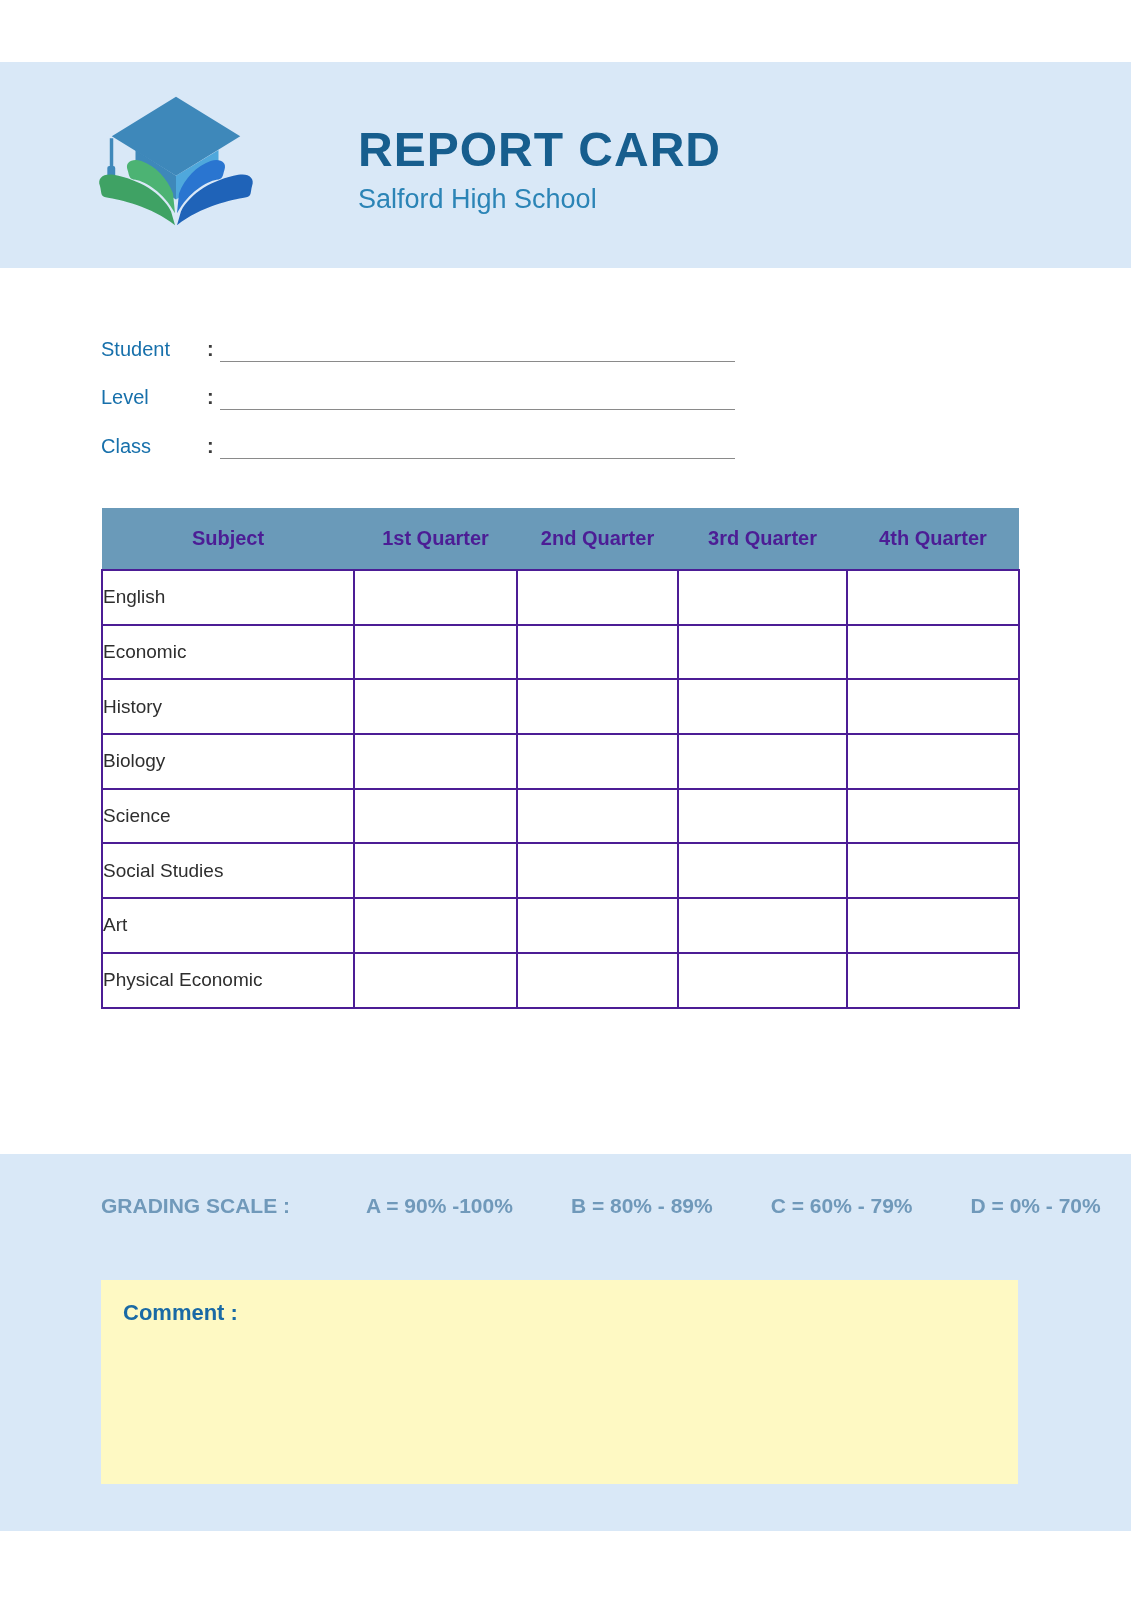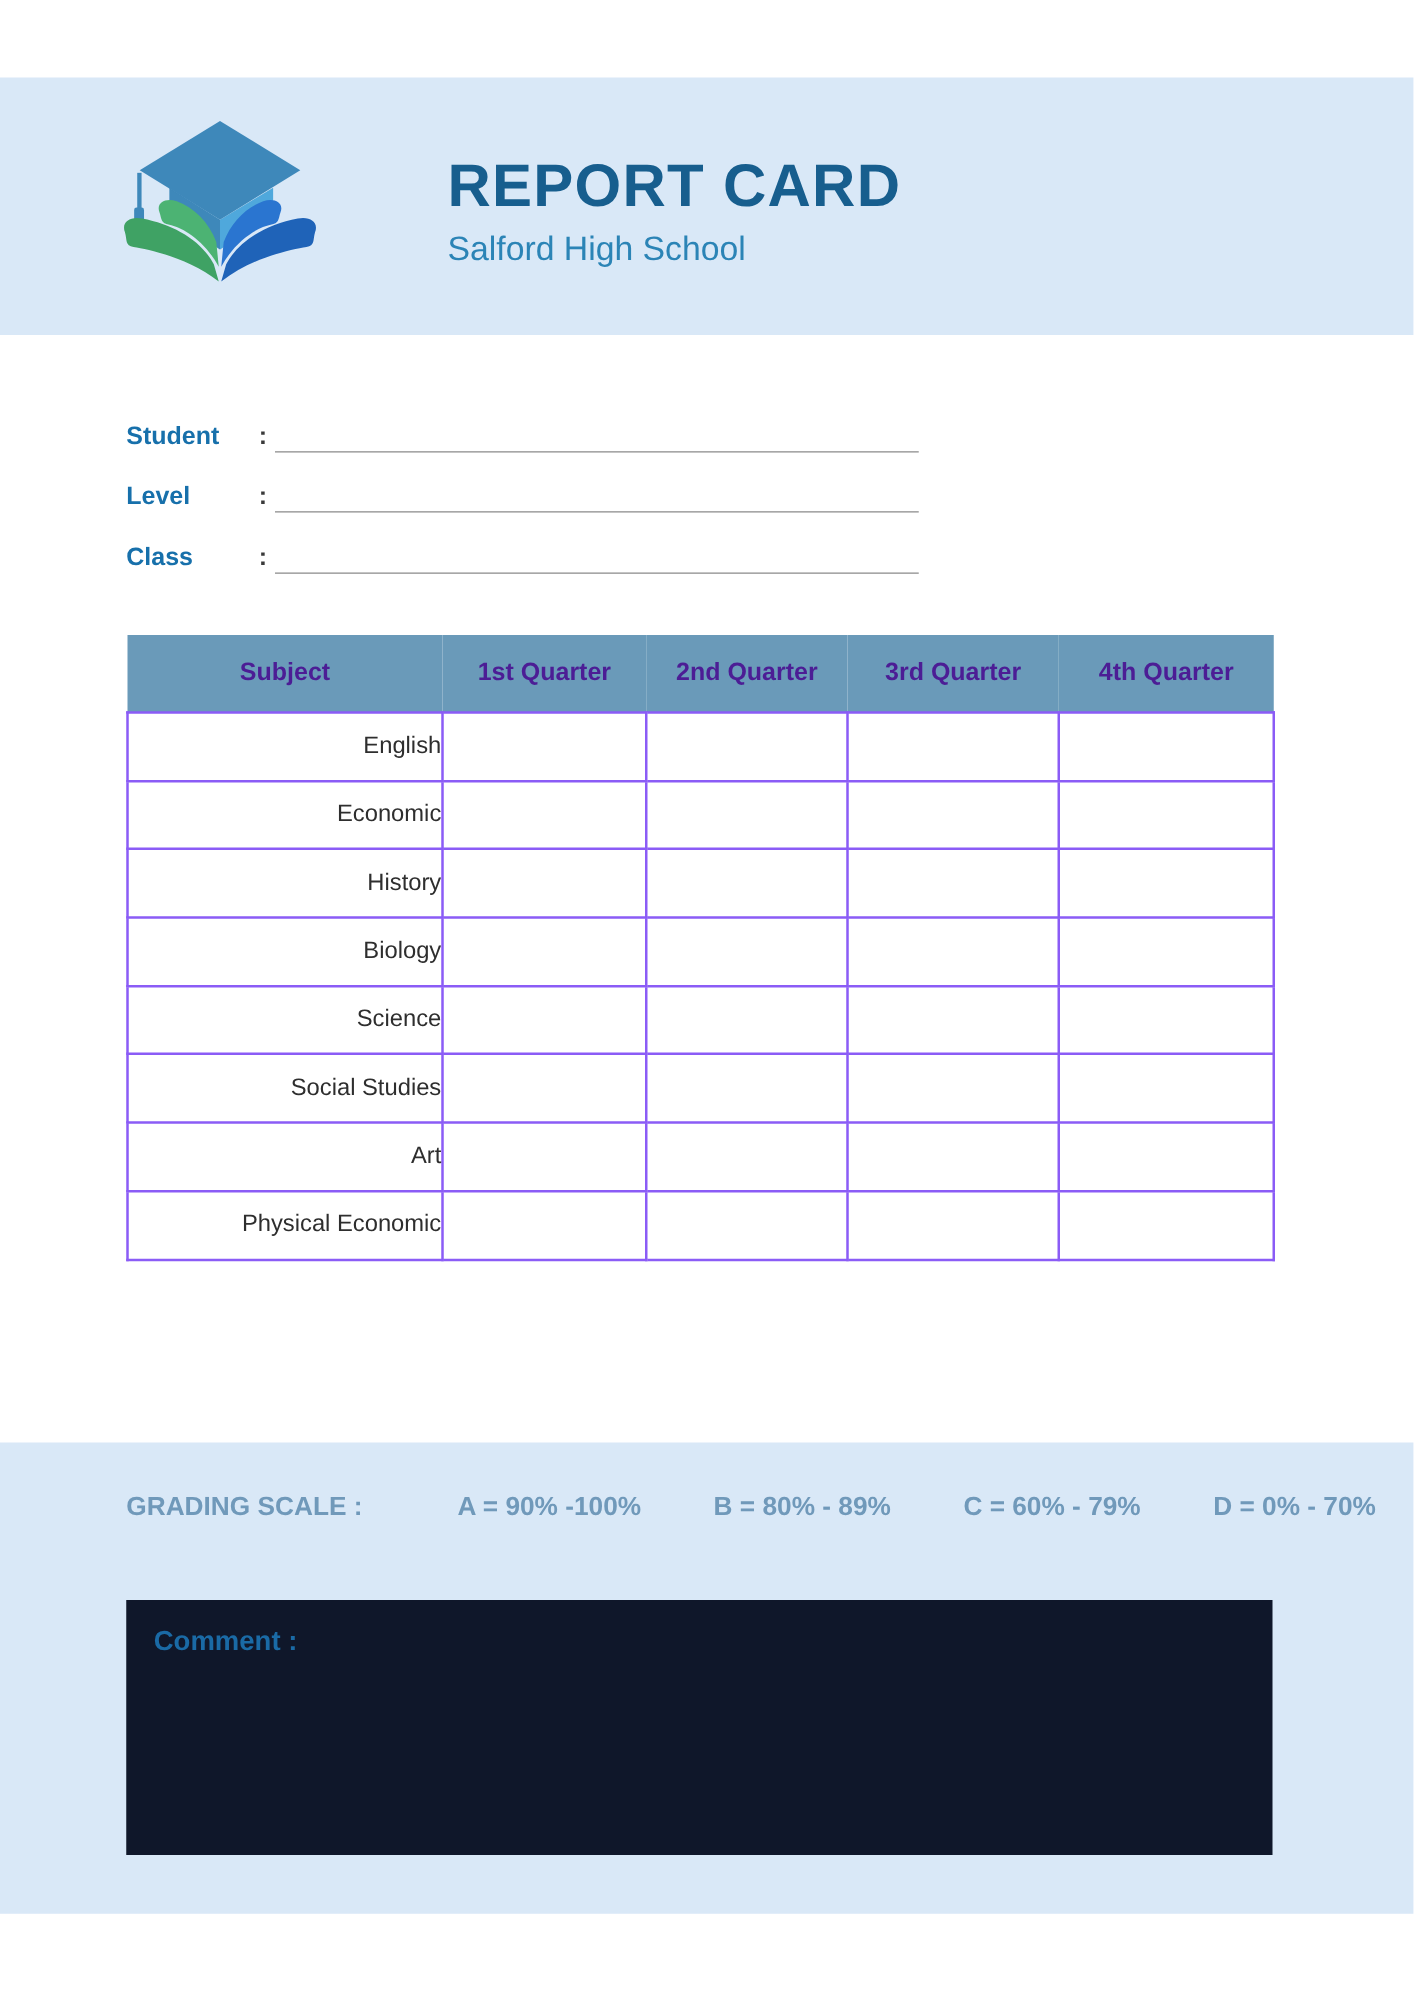--- a/index.html
+++ b/index.html
@@ -22,56 +22,56 @@
     font-size:48px; font-weight:700; letter-spacing:1px;
     color:#175e8e; line-height:52px;
   }
   .school-name { font-size:27px; color:#2b84b6; margin-top:8px; line-height:30px; }
 
   
   .fields { position:absolute; left:101px; top:338px; width:634px; height:150px; }
   .field-row { position:absolute; left:0; width:100%; height:30px; }
   .field-row.f0 { top:0; } .field-row.f1 { top:48px; } .field-row.f2 { top:97px; }
   .field-label {
-    position:absolute; left:0; top:0; font-size:20px; font-weight:700;
+    position:absolute; left:0; top:0; font-size:20px; font-weight:400;
     color:#1770ab; line-height:22px;
   }
   .field-colon { position:absolute; left:106px; top:0; font-size:20px; font-weight:700; color:#3a3a3a; }
   .field-line {
     position:absolute; left:119px; right:0; top:23px; height:0;
     border-bottom:1.5px solid #8a8a8a;
   }
 
   
   .table-wrap { position:absolute; left:101px; top:508px; width:917px; }
   table.grades { border-collapse:collapse; width:917px; table-layout:fixed; }
   table.grades thead th {
     background:#6a9ab9; color:#4c1d95; font-size:20px; font-weight:700;
     height:62px; text-align:center; vertical-align:middle; border:none;
   }
   table.grades tbody td {
-    background:#ffffff; border:2px solid #8b5cf6; height:54.7px;
-    text-align:right; vertical-align:middle;
+    background:#ffffff; border:2px solid #4c1d95; height:54.7px;
+    text-align:left; vertical-align:middle;
     font-size:19px; color:#2e2e2e;
   }
 
   
   .bottom-band {
     position:absolute; left:0; top:1154px; width:1131px; height:377px;
     background:#d9e8f7;
   }
   .grading-row {
     position:absolute; left:101px; top:40px; display:flex; align-items:baseline;
     font-size:21px; font-weight:700; color:#7099ba; white-space:nowrap;gap:42px;
   }
   .grading-label { margin-right:34px; }
   .grading-item { margin-right:16px; }
   .comment-box {
     position:absolute; left:101px; top:126px; width:917px; height:204px;
-    background:#0f172a;
+    background:#fef9c3;
   }
   .comment-label {
     position:absolute; left:22px; top:20px;
     font-size:22px; font-weight:700; color:#1a6aa5;
   }
 </style>
 </head>
 <body>
 
 <div class="page">

